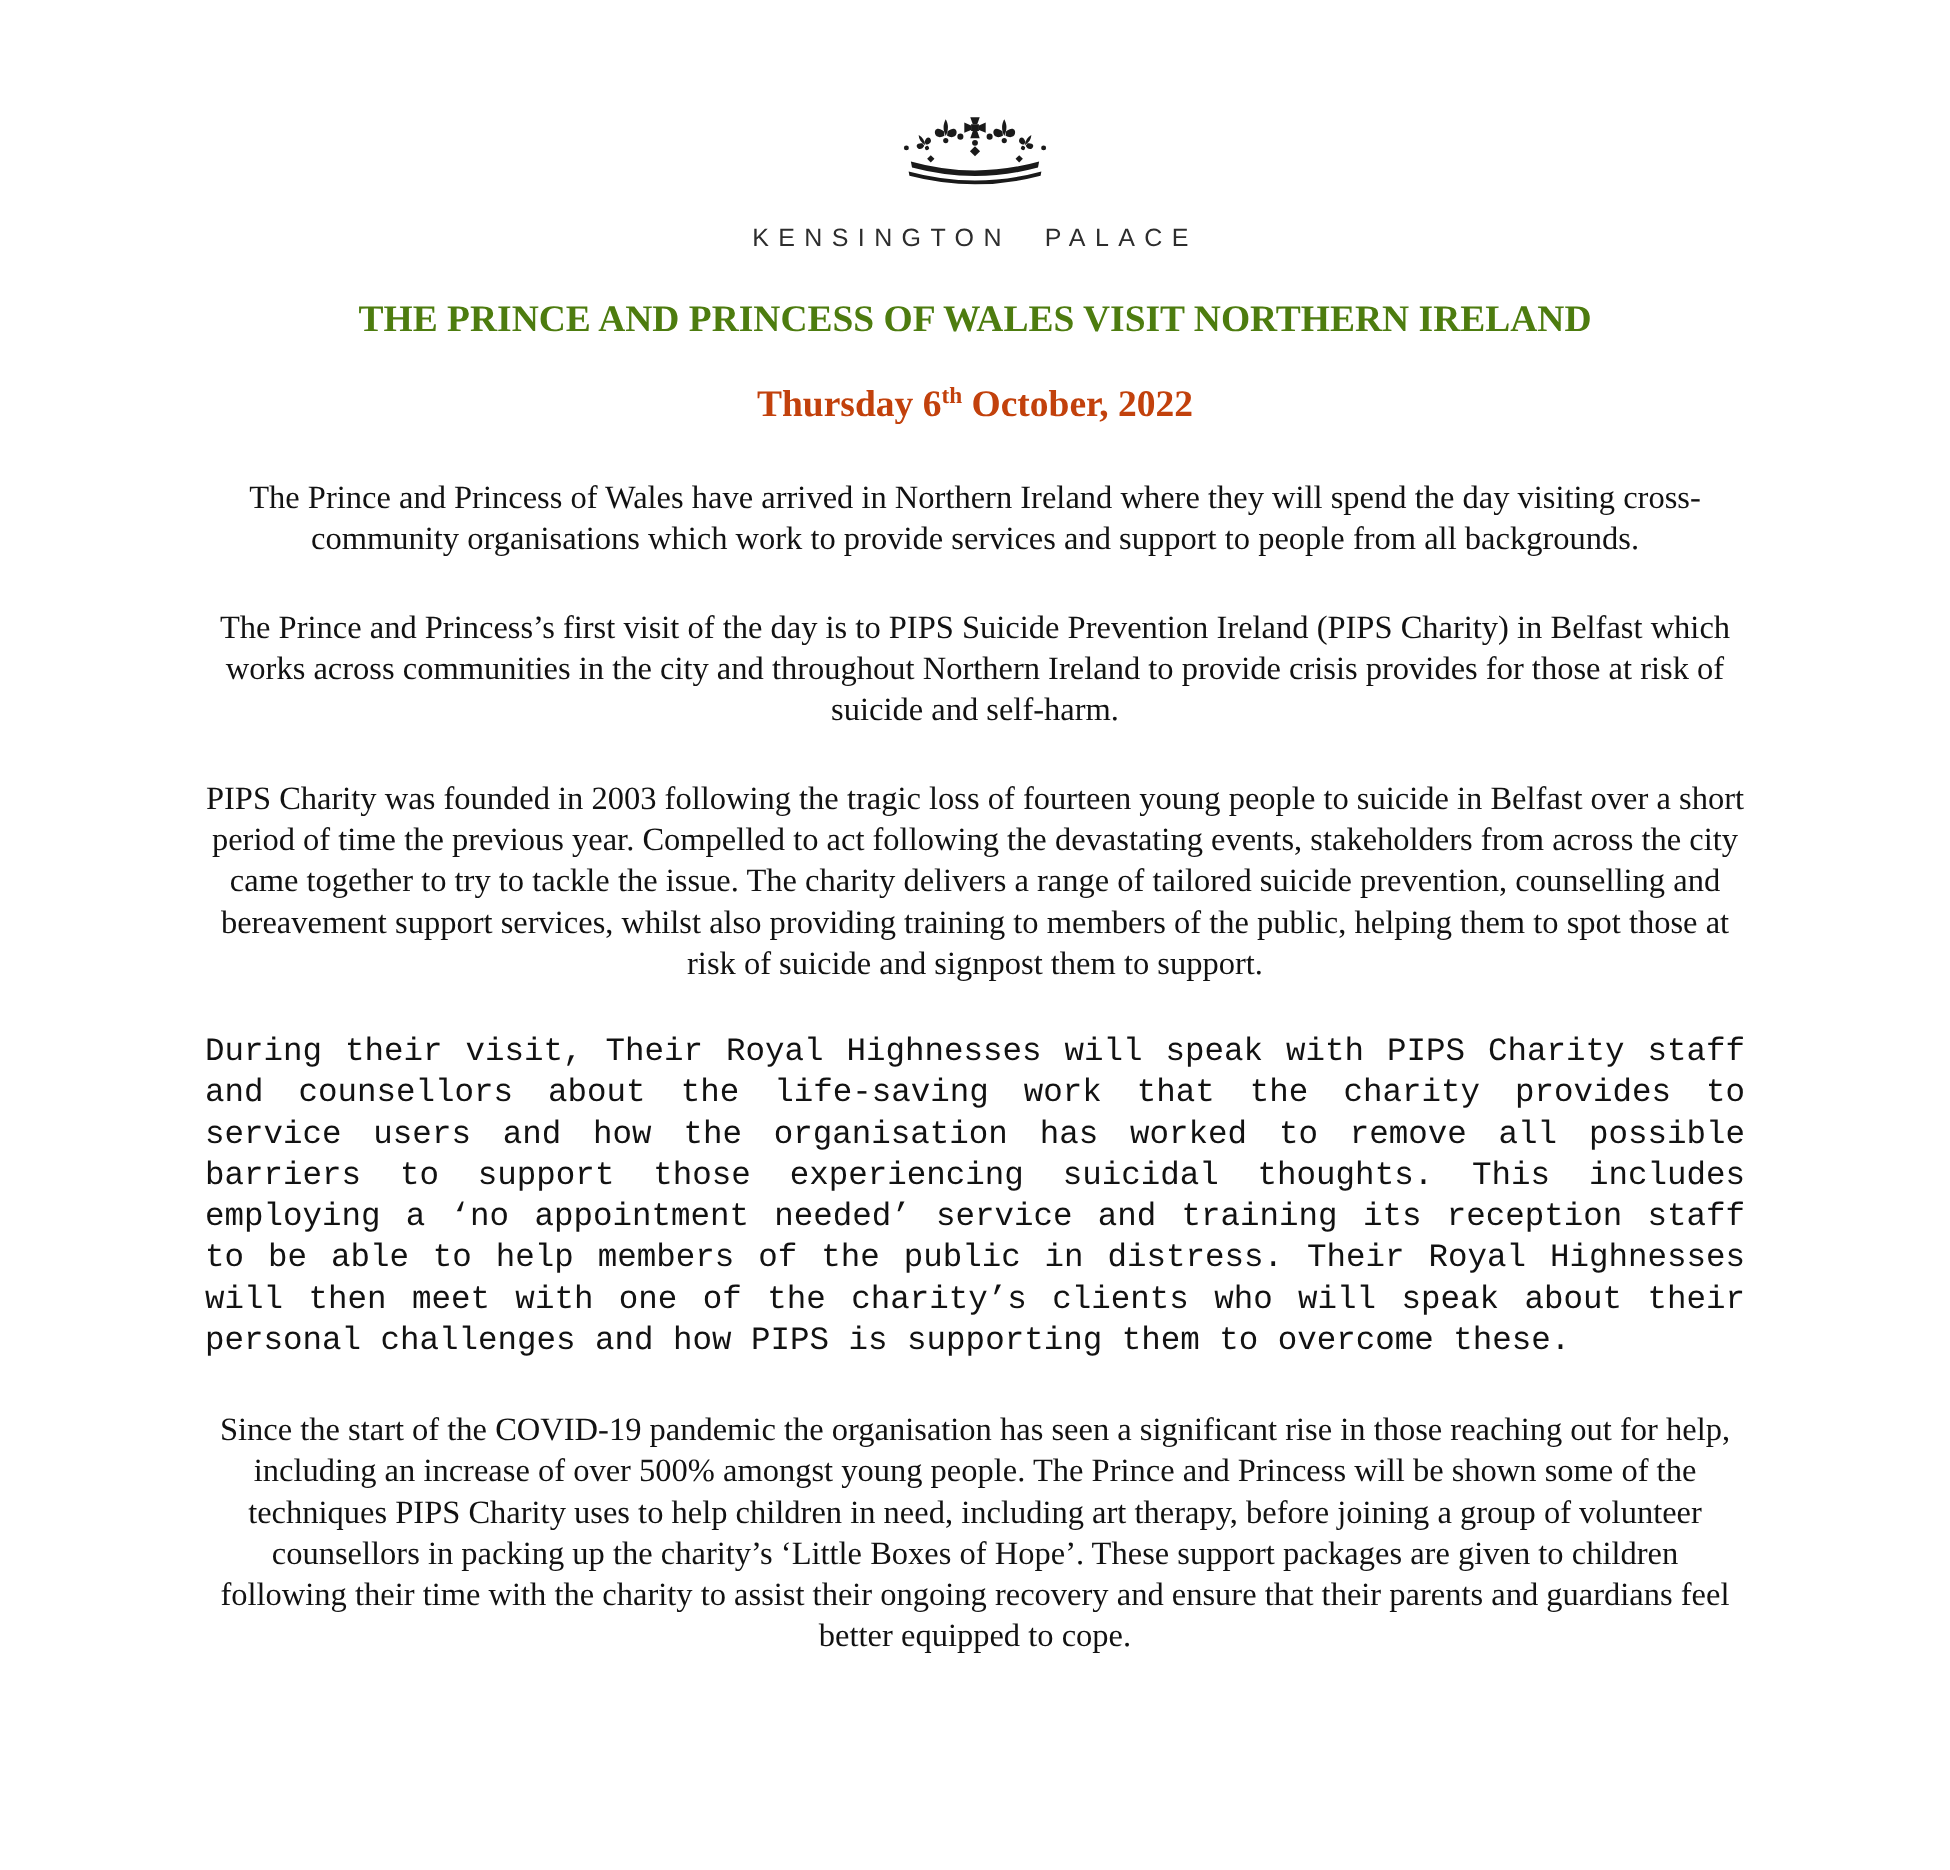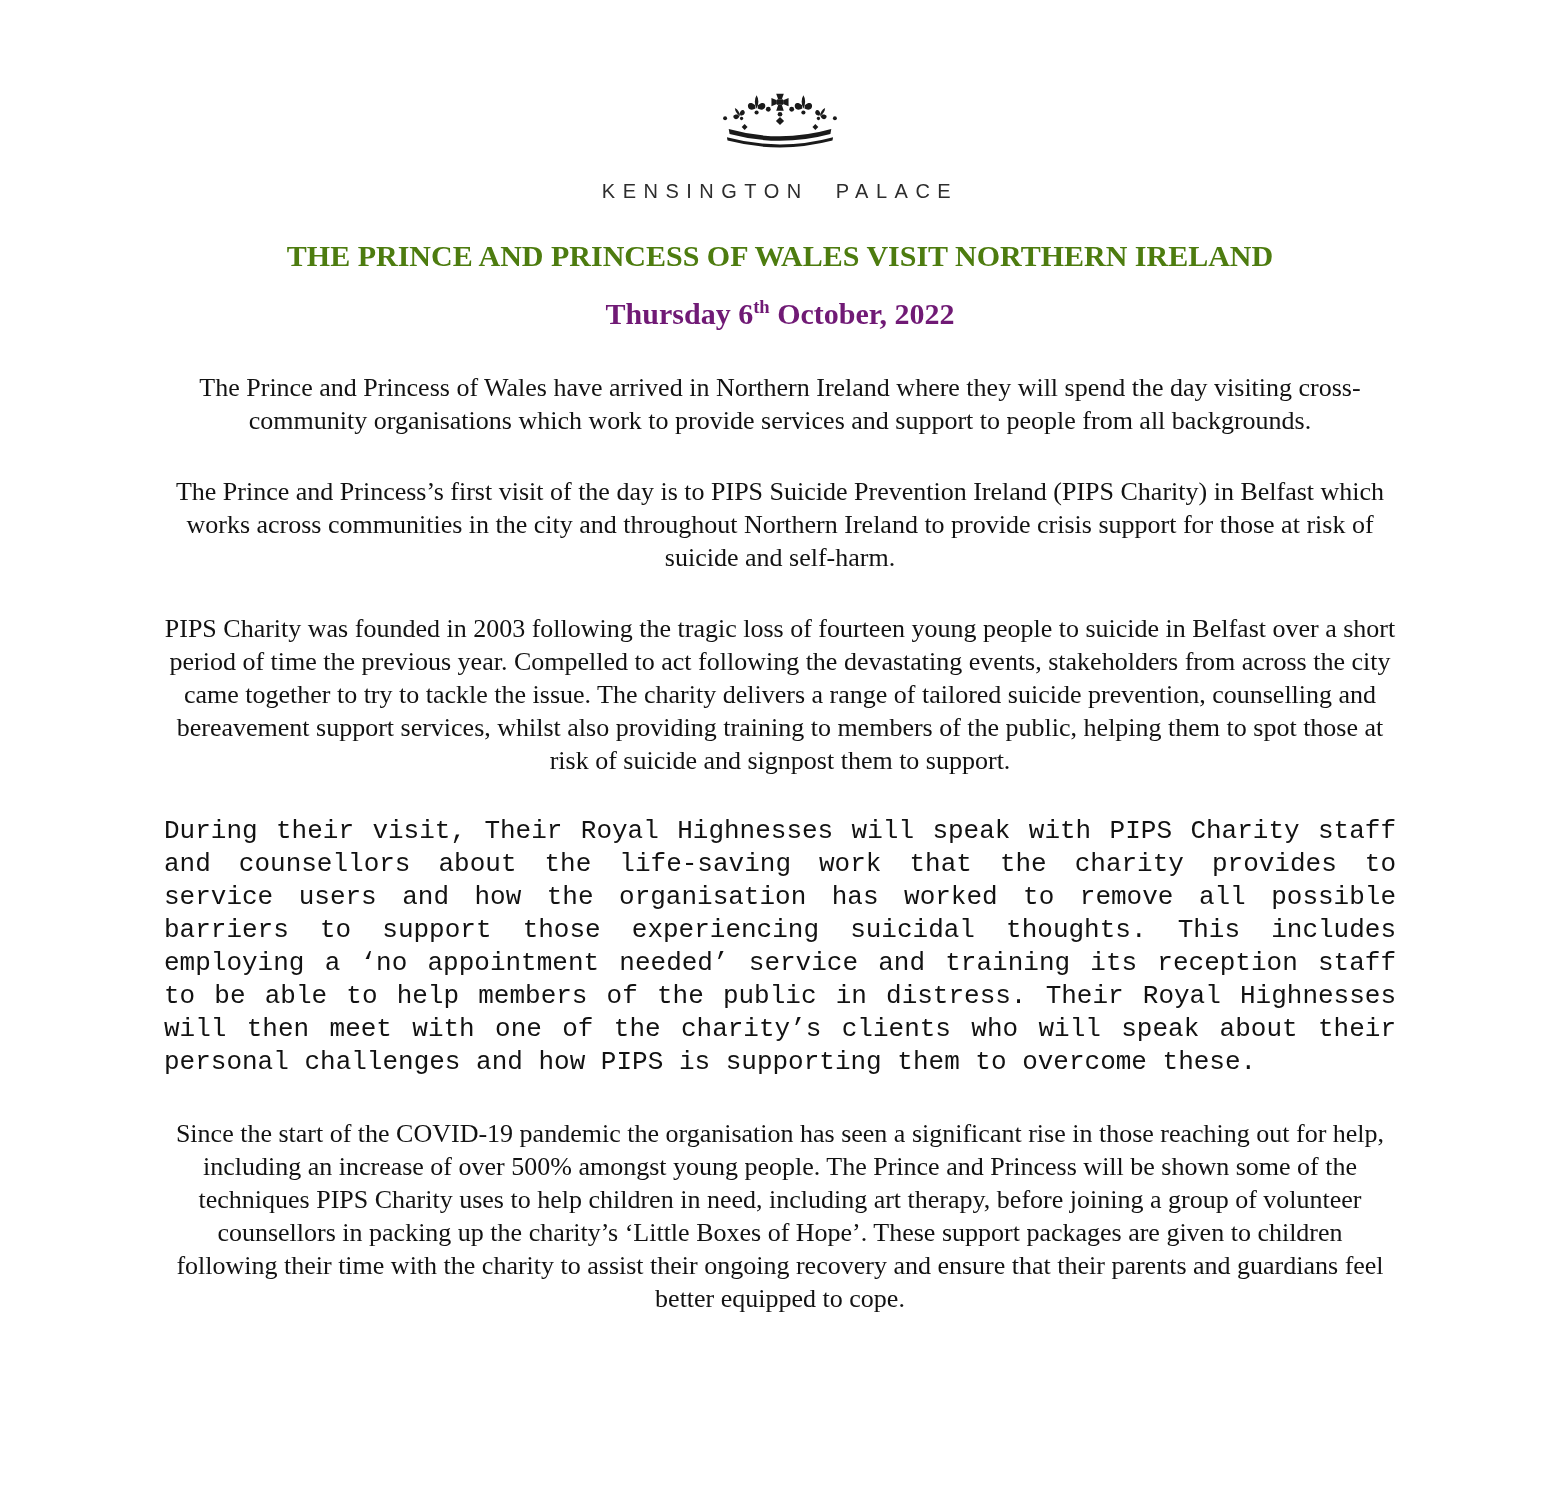--- a/index.html
+++ b/index.html
@@ -57,25 +57,25 @@
     padding-bottom: 2px;
   }
   .headline {
     margin: 36px 0 0 0;
     text-align: center;
     font-size: 30px;
     font-weight: bold;
     color: #4d7c0f;
   }
   .date-line {
-    margin: 24px 0 0 0;
+    margin: 34px 0 0 0;
     text-align: center;
     font-size: 30px;
     font-weight: bold;
-    color: #701a75;
+    color: #c2410c;
   }
   .date-line sup {
     font-size: 0.62em;
     vertical-align: super;
     line-height: 0;
   }
   
   .body-text p {
     margin: 38px 0 0 0;
     font-size: 26px;
@@ -155,19 +155,19 @@
   <main class="content">
 
     <h2 class="headline">THE PRINCE AND PRINCESS OF WALES VISIT NORTHERN IRELAND</h2>
 
     <h3 class="date-line">
       <span>Thursday 6</span><sup>th</sup><span> October, 2022</span>
     </h3>
 
     <div class="body-text">
       <p class="first">The Prince and Princess of Wales have arrived in Northern Ireland where they will spend the day visiting cross-community organisations which work to provide services and support to people from all backgrounds.</p>
-      <p>The Prince and Princess’s first visit of the day is to PIPS Suicide Prevention Ireland (PIPS Charity) in Belfast which works across communities in the city and throughout Northern Ireland to provide crisis support for those at risk of suicide and self-harm.</p>
+      <p>The Prince and Princess’s first visit of the day is to PIPS Suicide Prevention Ireland (PIPS Charity) in Belfast which works across communities in the city and throughout Northern Ireland to provide crisis provides for those at risk of suicide and self-harm.</p>
       <p>PIPS Charity was founded in 2003 following the tragic loss of fourteen young people to suicide in Belfast over a short period of time the previous year. Compelled to act following the devastating events, stakeholders from across the city came together to try to tackle the issue. The charity delivers a range of tailored suicide prevention, counselling and bereavement support services, whilst also providing training to members of the public, helping them to spot those at risk of suicide and signpost them to support.</p>
       <p class="justified">During their visit, Their Royal Highnesses will speak with PIPS Charity staff and counsellors about the life-saving work that the charity provides to service users and how the organisation has worked to remove all possible barriers to support those experiencing suicidal thoughts. This includes employing a ‘no appointment needed’ service and training its reception staff to be able to help members of the public in distress. Their Royal Highnesses will then meet with one of the charity’s clients who will speak about their personal challenges and how PIPS is supporting them to overcome these.</p>
       <p>Since the start of the COVID-19 pandemic the organisation has seen a significant rise in those reaching out for help, including an increase of over 500% amongst young people. The Prince and Princess will be shown some of the techniques PIPS Charity uses to help children in need, including art therapy, before joining a group of volunteer counsellors in packing up the charity’s ‘Little Boxes of Hope’. These support packages are given to children following their time with the charity to assist their ongoing recovery and ensure that their parents and guardians feel better equipped to cope.</p>
     </div>
   </main>
 </div>
 
 </body></html>

